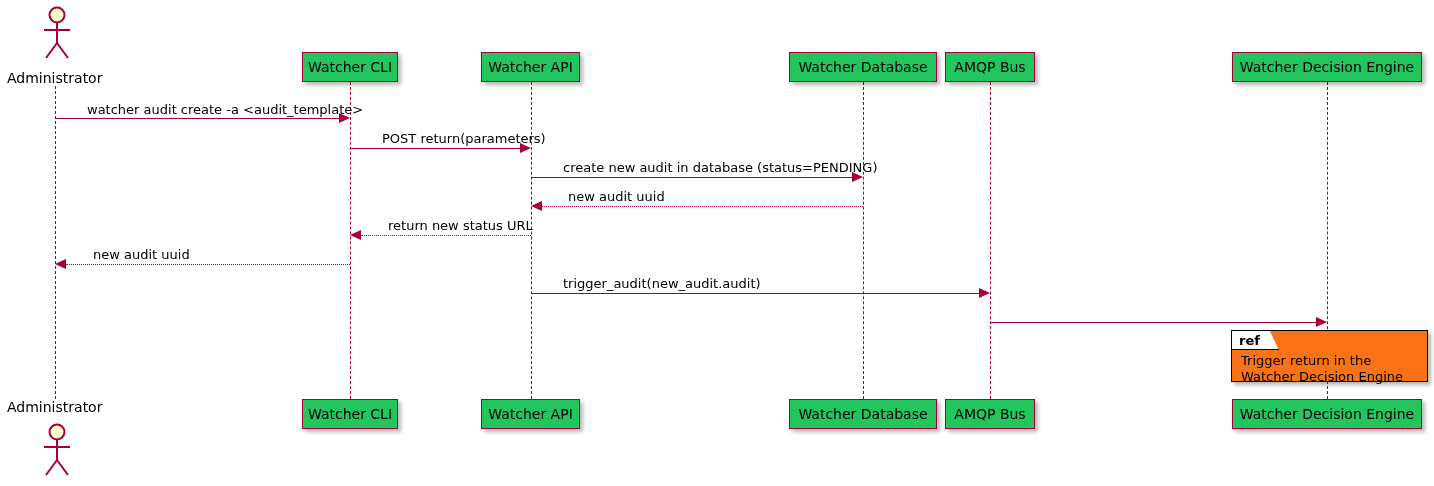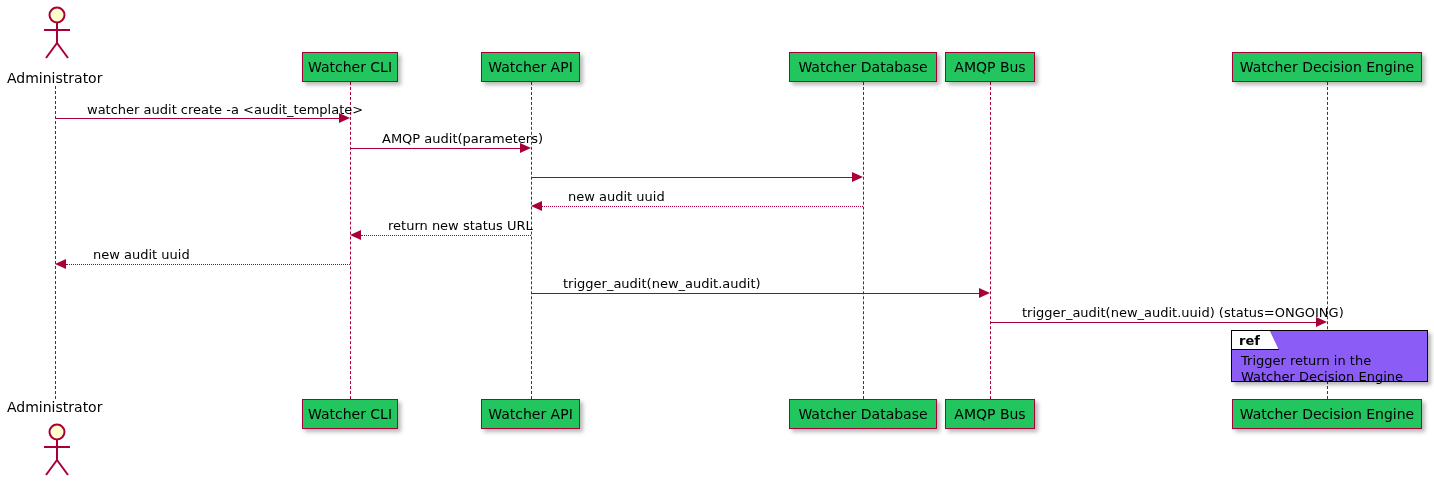--- a/index.html
+++ b/index.html
@@ -84,21 +84,21 @@
     font-size: 13px;
     color: #000000;
     white-space: nowrap;
     z-index: 4;
     margin-left: 24px;
   }
   
   .ref-box {
     position: absolute;
     box-sizing: border-box;
-    background: #8b5cf6;
+    background: #f97316;
     border: 1.5px solid #000000;
     box-shadow: 3px 3px 4px rgba(0,0,0,0.30);
     z-index: 6;
     padding-left: 32px;
   }
   .ref-tab {
     position: absolute;
     left: 0;
     top: 0;
     height: 19px;
@@ -166,44 +166,44 @@
   <div class="lifeline" style="left:350px; top:82px; height:317px;"></div>
   <div class="lifeline" style="left:531px; top:82px; height:317px;"></div>
   <div class="lifeline" style="left:863px; top:82px; height:317px;"></div>
   <div class="lifeline" style="left:990px; top:82px; height:317px;"></div>
   <div class="lifeline" style="left:1327px; top:82px; height:317px;"></div>
 
   <div class="msg-label" style="left:63px; top:102px;">watcher audit create -a &lt;audit_template&gt;</div>
   <div class="msg-line" style="left:55px; top:118px; width:284px;"></div>
   <div class="msg-arrow right" style="left:339px; top:113px;"></div>
 
-  <div class="msg-label" style="left:358px; top:131px;">AMQP audit(parameters)</div>
+  <div class="msg-label" style="left:358px; top:131px;">POST return(parameters)</div>
   <div class="msg-line" style="left:350px; top:148px; width:170px;"></div>
   <div class="msg-arrow right" style="left:520px; top:143px;"></div>
 
+  <div class="msg-label" style="left:539px; top:160px;">create new audit in database (status=PENDING)</div>
   <div class="msg-line" style="left:531px; top:177px; width:321px;"></div>
   <div class="msg-arrow right" style="left:852px; top:172px;"></div>
 
   <div class="msg-label" style="left:544px; top:189px;">new audit uuid</div>
   <div class="msg-line dotted" style="left:542px; top:206px; width:321px;"></div>
   <div class="msg-arrow left" style="left:531px; top:201px;"></div>
 
   <div class="msg-label" style="left:364px; top:218px;">return new status URL</div>
   <div class="msg-line dotted" style="left:361px; top:235px; width:170px;"></div>
   <div class="msg-arrow left" style="left:350px; top:230px;"></div>
 
   <div class="msg-label" style="left:69px; top:247px;">new audit uuid</div>
   <div class="msg-line dotted" style="left:66px; top:264px; width:284px;"></div>
   <div class="msg-arrow left" style="left:55px; top:259px;"></div>
 
   <div class="msg-label" style="left:539px; top:276px;">trigger_audit(new_audit.audit)</div>
   <div class="msg-line" style="left:531px; top:293px; width:448px;"></div>
   <div class="msg-arrow right" style="left:979px; top:288px;"></div>
 
-  <div class="msg-label" style="left:998px; top:305px;">trigger_audit(new_audit.uuid) (status=ONGOING)</div>
   <div class="msg-line" style="left:990px; top:322px; width:326px;"></div>
   <div class="msg-arrow right" style="left:1316px; top:317px;"></div>
 
   <div class="ref-box" style="left:1231px; top:330px; width:197px; height:52px;">
     <div class="ref-tab">ref</div>
     <div class="ref-text">
       <div>Trigger return in the</div>
       <div>Watcher Decision Engine</div>
     </div>
   </div>

